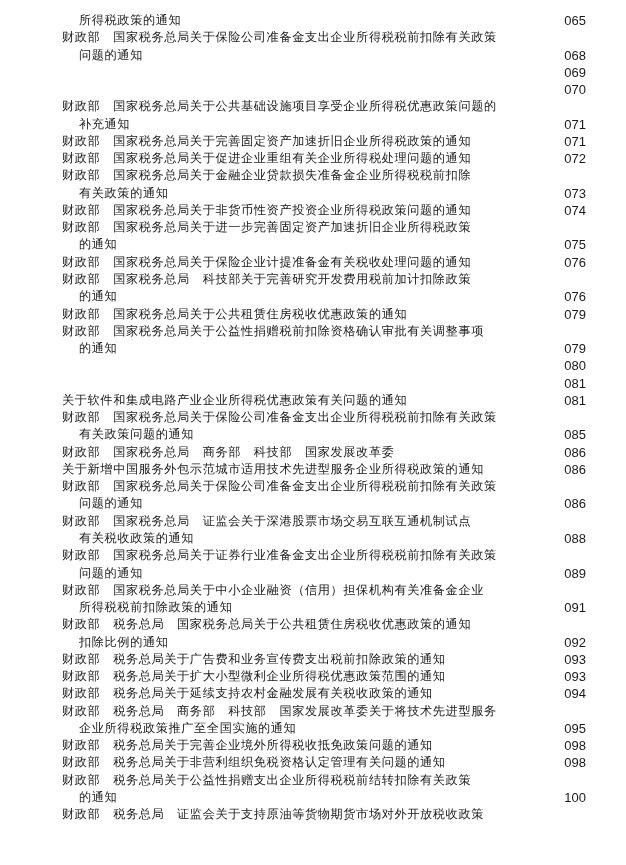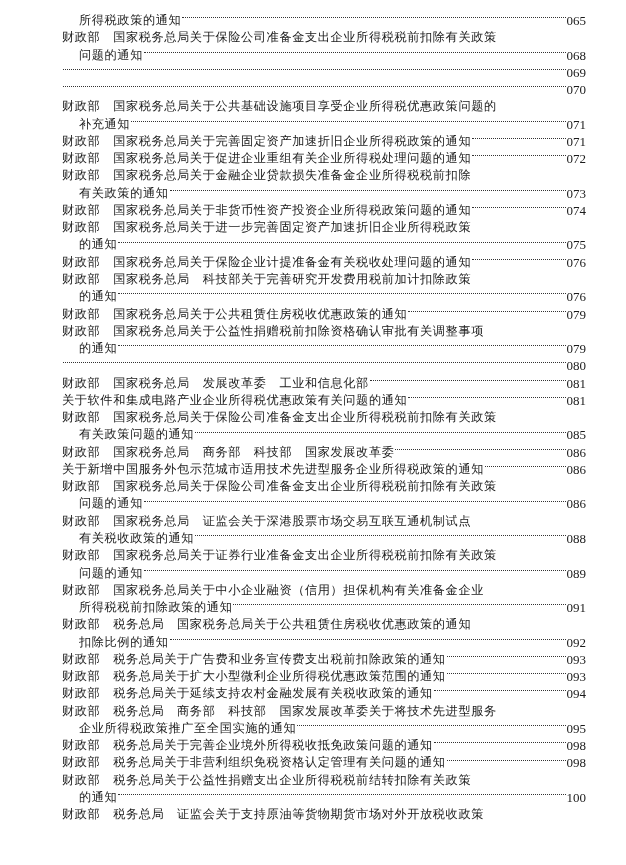--- a/index.html
+++ b/index.html
@@ -4,30 +4,30 @@
 <style>
   html, body { margin: 0; padding: 0; background: #ffffff; }
   body { width: 626px; height: 865px; overflow: hidden; position: relative; }
   .page {
     position: absolute; left: 62px; top: 12px; width: 524px;
     font-family: "DejaVu Serif", "Liberation Serif", serif;
     font-size: 12.2px; color: #1a1a1a;
   }
   .line {
     height: 17.28px; line-height: 17.28px; white-space: nowrap;
-    display: flex; align-items: center; overflow: hidden;
+    display: flex; align-items: flex-start; overflow: hidden;
   }
   .line.indent { padding-left: 17px; }
   .txt { flex: 0 0 auto; letter-spacing: 0.6px; }
   .leader {
     flex: 1 1 auto; overflow: hidden; margin: 0 1px;
     border-bottom: 1.2px dotted #333; height: 0; position: relative; top: -3px;
     min-width: 0;
   }
-  .pg { flex: 0 0 auto; font-family: Liberation Serif, serif; font-size: 13px; letter-spacing: 0; }
+  .pg { flex: 0 0 auto; font-family: Liberation Sans, sans-serif; font-size: 13px; letter-spacing: 0; }
 </style>
 </head>
 <body>
 
 <div class="page" id="toc">
     <div class="line indent">
       <span class="txt">所得税政策的通知</span>
       <span class="leader"></span>
       <span class="pg">065</span>
     </div>
@@ -110,21 +110,20 @@
     <div class="line indent">
       <span class="txt">的通知</span>
       <span class="leader"></span>
       <span class="pg">079</span>
     </div>
     <div class="line">
       <span class="leader"></span>
       <span class="pg">080</span>
     </div>
     <div class="line">
-      <span class="txt">财政部　国家税务总局　发展改革委　工业和信息化部</span>
       <span class="leader"></span>
       <span class="pg">081</span>
     </div>
     <div class="line">
       <span class="txt">关于软件和集成电路产业企业所得税优惠政策有关问题的通知</span>
       <span class="leader"></span>
       <span class="pg">081</span>
     </div>
     <div class="line">
       <span class="txt">财政部　国家税务总局关于保险公司准备金支出企业所得税税前扣除有关政策</span>

